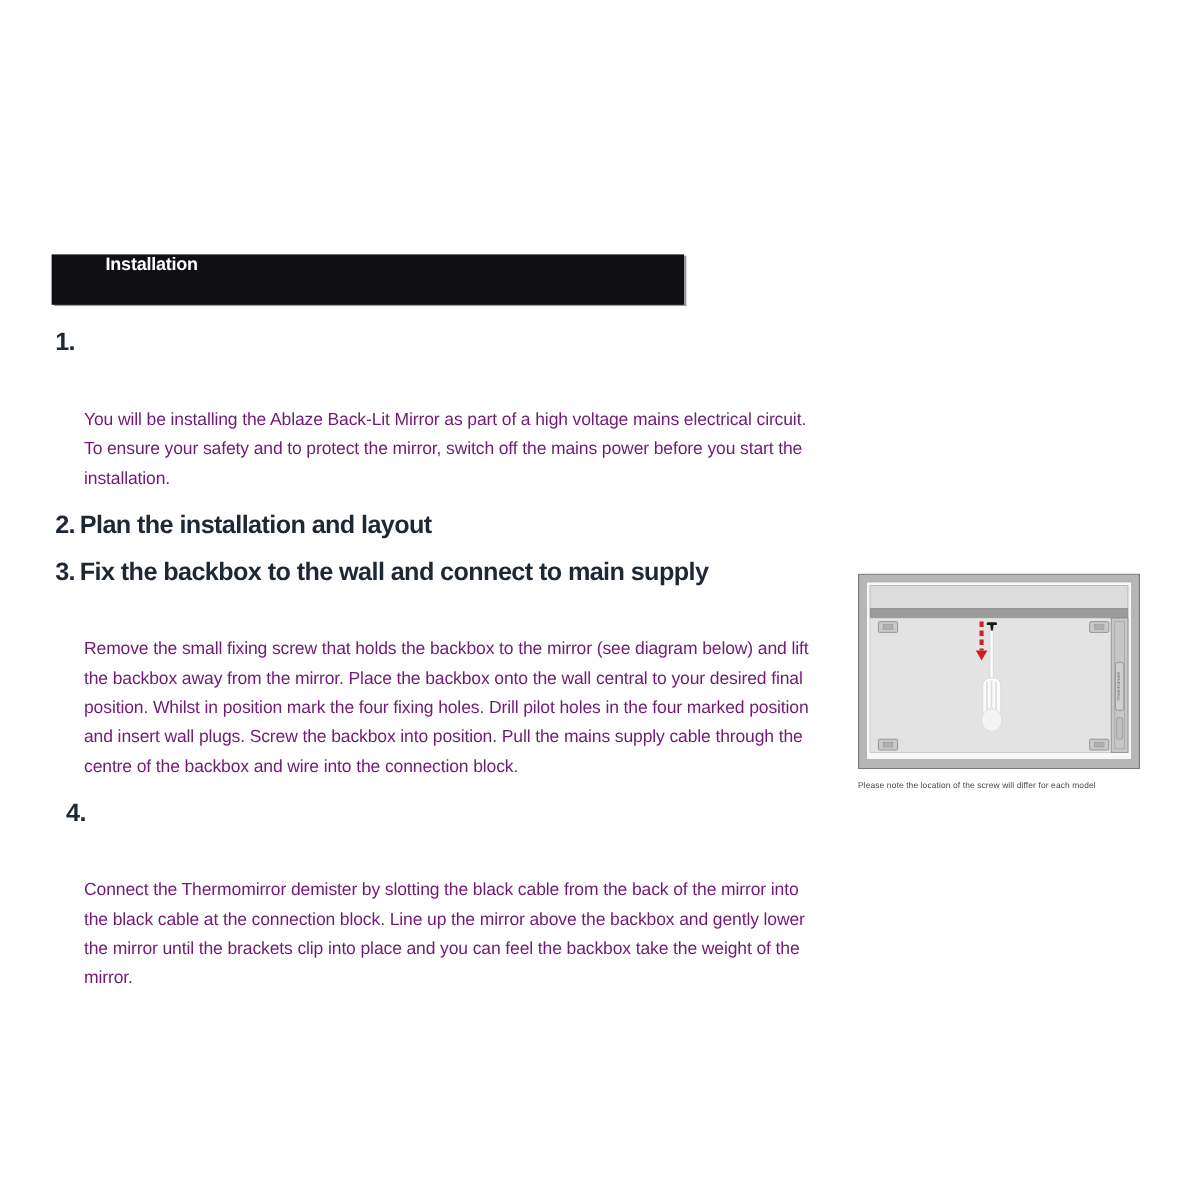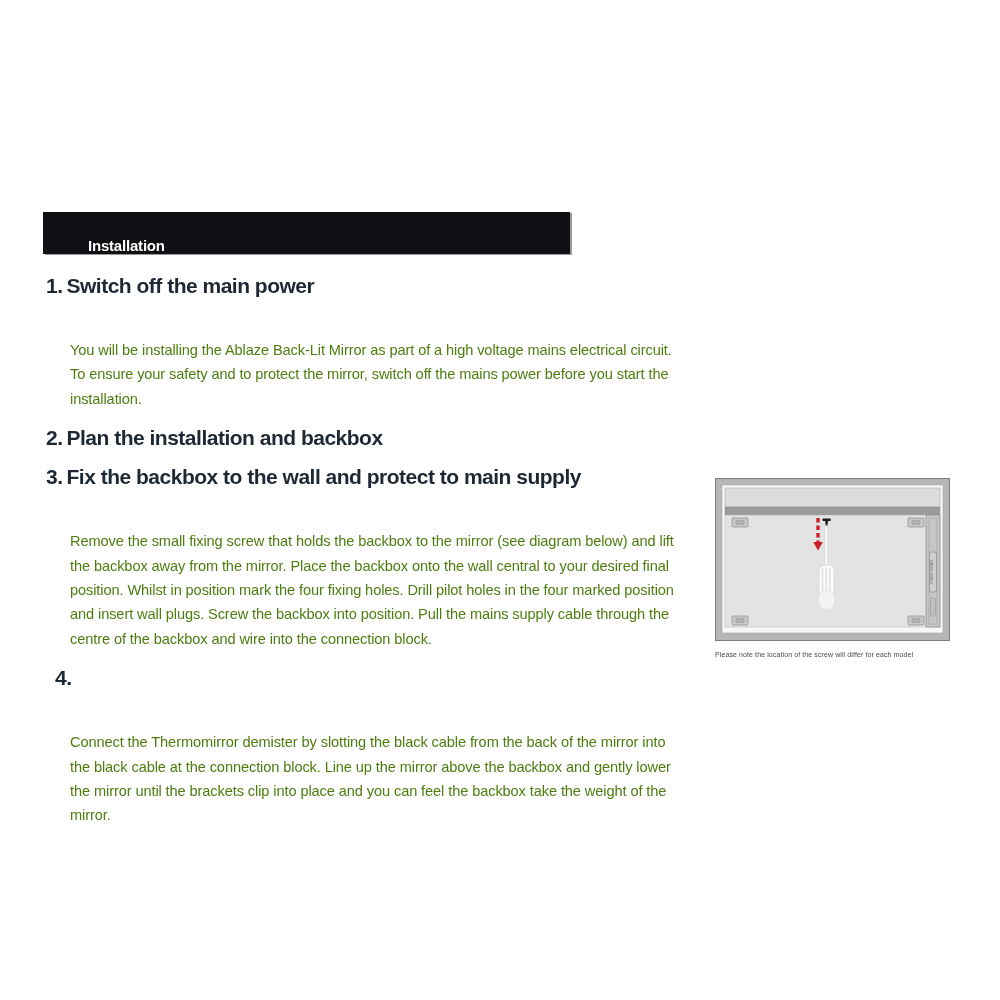--- a/index.html
+++ b/index.html
@@ -12,21 +12,21 @@
   }
 
   
   .section-bar {
     position: absolute;
     left: 43px; top: 212px;
     width: 527px; height: 42px;
     background: #101014;
     box-shadow: 2px 1px 0 #9a9a9a;
     display: flex;
-    align-items: flex-end;
+    align-items: flex-start;
   }
   .section-bar .bar-label {
     color: #ffffff;
     font-weight: bold;
     font-size: 15px;
     letter-spacing: -0.2px;
     padding-left: 45px;
   }
 
   
@@ -47,21 +47,21 @@
     font-size: 21px;
     color: #1d2834;
     letter-spacing: -0.5px;
     white-space: nowrap;
   }
   .step-body {
     margin-left: 24px;
     width: 618px;
     font-size: 14.6px;
     line-height: 24.4px;
-    color: #4d7c0f;
+    color: #701a75;
     letter-spacing: -0.1px;
     margin-top: 40px;
   }
   .step.indented .step-title-row { padding-left: 9px; }
 
   
   .diagram-wrap {
     position: absolute;
     left: 715px; top: 478px;
     width: 235px;
@@ -78,36 +78,35 @@
 
 <div class="section-bar">
   <span class="bar-label">Installation</span>
 </div>
 
 <div class="steps">
 
   <div class="step">
     <div class="step-title-row">
       <span class="step-number">1.</span>
-      <span class="step-title">Switch off the main power</span>
     </div>
     <div class="step-body">You will be installing the Ablaze Back-Lit Mirror as part of a high voltage mains electrical circuit. To ensure your safety and to protect the mirror, switch off the mains power before you start the installation.</div>
   </div>
 
   <div class="step">
     <div class="step-title-row">
       <span class="step-number">2.</span>
-      <span class="step-title">Plan the installation and backbox</span>
+      <span class="step-title">Plan the installation and layout</span>
     </div>
   </div>
 
   <div class="step">
     <div class="step-title-row">
       <span class="step-number">3.</span>
-      <span class="step-title">Fix the backbox to the wall and protect to main supply</span>
+      <span class="step-title">Fix the backbox to the wall and connect to main supply</span>
     </div>
     <div class="step-body">Remove the small fixing screw that holds the backbox to the mirror (see diagram below) and lift the backbox away from the mirror. Place the backbox onto the wall central to your desired final position. Whilst in position mark the four fixing holes. Drill pilot holes in the four marked position and insert wall plugs. Screw the backbox into position. Pull the mains supply cable through the centre of the backbox and wire into the connection block.</div>
   </div>
 
   <div class="step indented">
     <div class="step-title-row">
       <span class="step-number">4.</span>
     </div>
     <div class="step-body">Connect the Thermomirror demister by slotting the black cable from the back of the mirror into the black cable at the connection block. Line up the mirror above the backbox and gently lower the mirror until the brackets clip into place and you can feel the backbox take the weight of the mirror.</div>
   </div>

